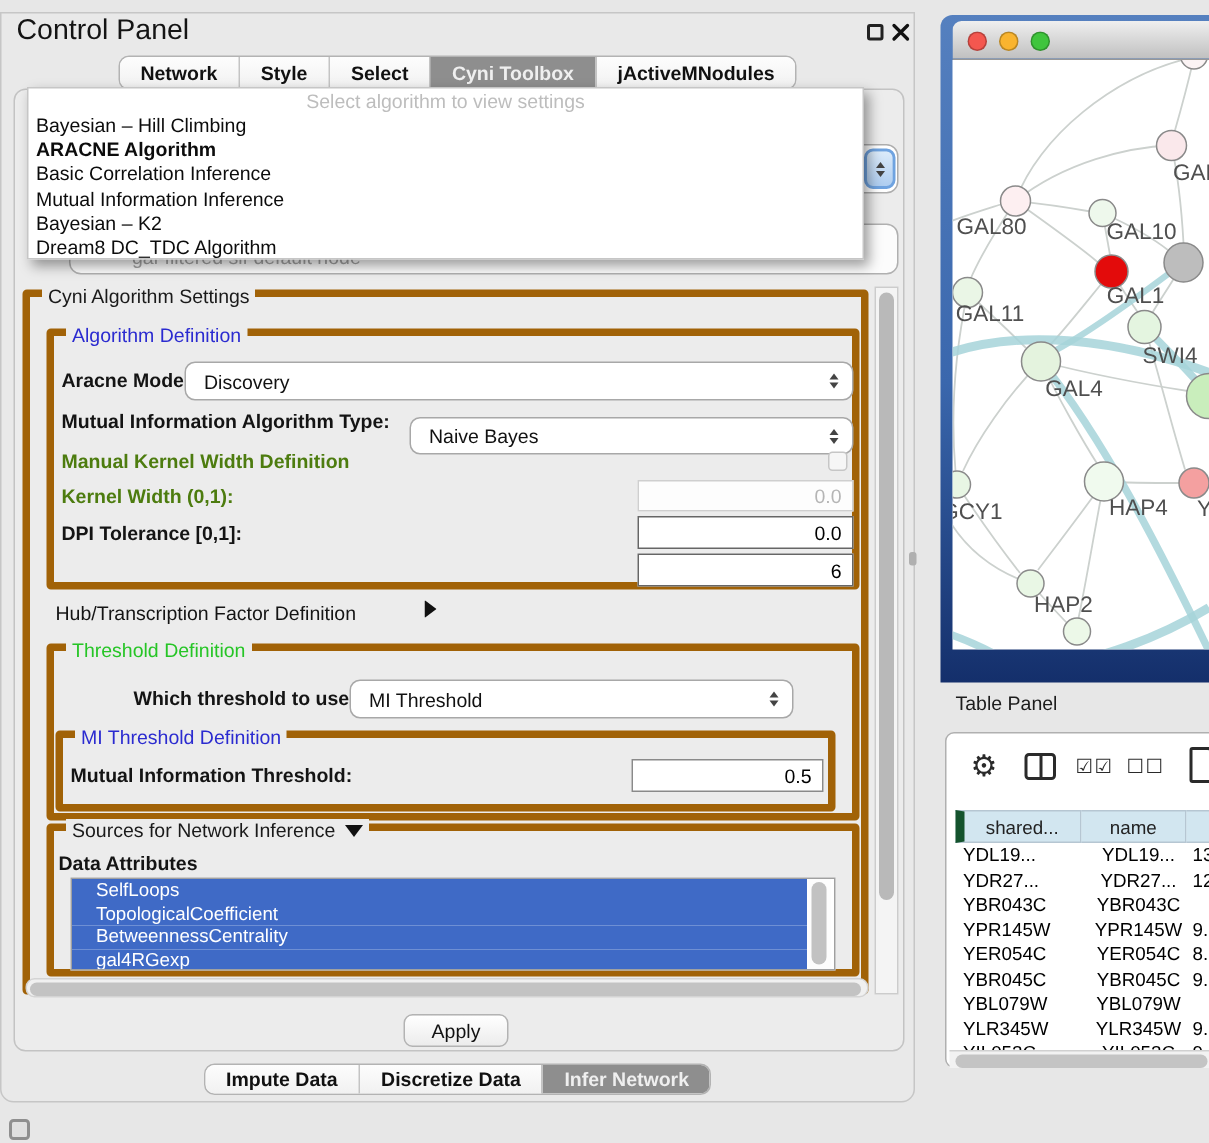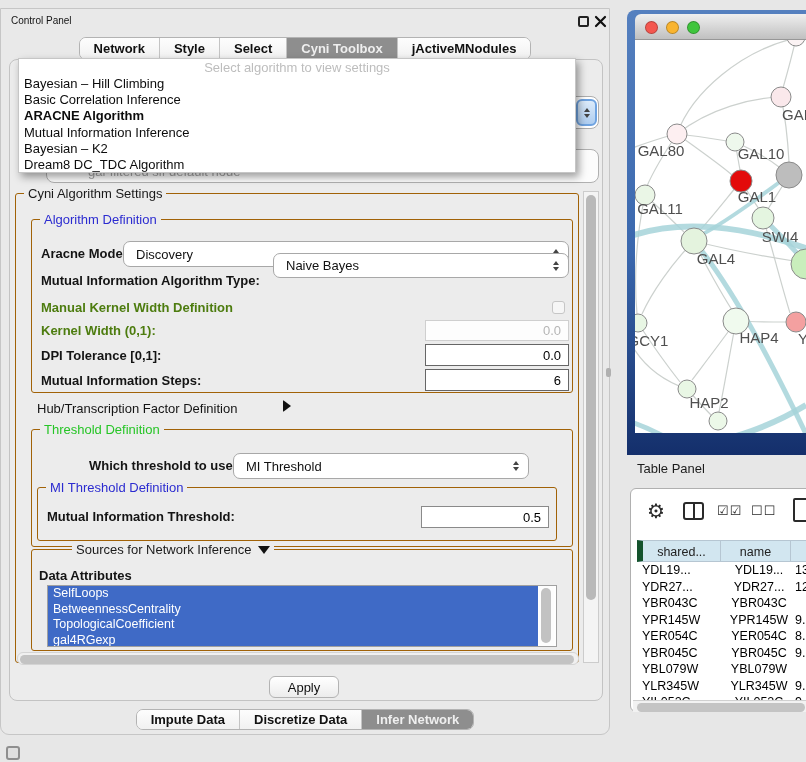--- a/index.html
+++ b/index.html
@@ -3,21 +3,21 @@
 <meta charset="utf-8">
 <style>
   * { margin:0; padding:0; box-sizing:border-box; }
   html,body { width:806px; height:762px; }
   body { font-family:"Liberation Sans", sans-serif; background:#e7e7e7; position:relative; overflow:hidden; font-size:13px; color:#1a1a1a; }
   #root { position:absolute; left:0; top:0; width:806px; height:762px; overflow:hidden; background:#e7e7e7; }
   .abs { position:absolute; }
 
   
   .cp-window { position:absolute; left:0; top:8px; width:610px; height:727px; background:#e9e9e9; border:1px solid #c6c6c6; border-radius:0 0 9px 9px; }
-  .cp-title { position:absolute; left:10px; top:0; height:24px; line-height:24px; font-size:10px; color:#141414; }
+  .cp-title { position:absolute; left:10px; top:0; height:24px; line-height:24px; font-size:19px; color:#141414; }
   .float-icon { position:absolute; left:577px; top:7px; width:11px; height:11px; border:2px solid #222; border-radius:2px; }
   .close-icon { position:absolute; left:593px; top:6px; width:13px; height:13px; }
 
   
   .tabbar { position:absolute; left:0; top:28px; width:100%; display:flex; justify-content:center; }
   .seg-group { display:flex; border:1px solid #b3b3b3; border-radius:7px; overflow:hidden; background:#fbfbfb; height:23px; }
   .seg { display:flex; align-items:center; gap:5px; padding:0 14px; font-size:13px; font-weight:600; color:#111; border-left:1px solid #c4c4c4; background:linear-gradient(#fdfdfd,#f1f1f1); cursor:default; }
   .seg:first-child { border-left:none;justify-content:center; }
   .seg.sel { background:#8e8e8e; color:#efefef; }
 
@@ -29,21 +29,21 @@
   .combo-frag2 { position:absolute; left:45px; top:148px; width:553px; height:34px; background:#fcfcfc; border:1px solid #b0b0b0; border-radius:8px; z-index:1; display:flex; align-items:flex-end; }
   .combo-frag2 span { margin-left:41px; margin-bottom:3px; color:#a3a3a3; font-size:13px; }
 
   
   .popup { position:absolute; left:17px; top:57px; width:558px; height:115px; background:#fff; border:1px solid #c6c6c6; box-shadow:3px 4px 8px rgba(0,0,0,0.38); z-index:10; }
   .popup-placeholder { height:17px; line-height:17px; text-align:center; color:#bdbdbd; font-size:13px; }
   .popup-item { height:16.2px; line-height:16.2px; padding-left:5px; font-size:13px; color:#0c0c0c; }
   .popup-item.bold { font-weight:bold; }
 
   
-  .frame { position:absolute; border:1px solid #a16207; border-radius:3px; }
+  .frame { position:absolute; border:5px solid #a16207; border-radius:3px; }
   .legend { position:absolute; top:-8px; left:8px; background:#ececec; padding:0 4px; font-size:13px; line-height:15px; white-space:nowrap; }
   .legend.blue { color:#2b2bd0; }
   .legend.green { color:#26c526; }
 
   .lbl { position:absolute; font-size:13px; font-weight:bold; color:#141414; line-height:16px; white-space:nowrap; }
   .lbl.dis { color:#4d7c0f; }
   .lbl.plain { font-weight:normal; }
 
   .combo { position:absolute; background:#fff; border:1px solid #a8a8a8; border-radius:7px; display:flex; align-items:center; padding:0 26px 0 12px; font-size:13px; color:#111; }
   .arrows { position:absolute; right:9px; top:50%; transform:translateY(-50%); display:flex; flex-direction:column; gap:2px; }
@@ -52,21 +52,21 @@
 
   .field { position:absolute; background:#fff; border:1px solid #666; display:flex; align-items:center; justify-content:flex-end; padding-right:7px; font-size:13px; color:#000; }
   .field.dis { border-color:#cfcfcf; color:#b5b5b5; background:#fdfdfd; }
 
   .checkbox { position:absolute; width:13px; height:13px; border:1px solid #c6c6c6; border-radius:3px; background:#f6f6f6; }
 
   .tri-right { width:0; height:0; border-top:6px solid transparent; border-bottom:6px solid transparent; border-left:8px solid #111; border-radius:1px; }
   .tri-dn-big { width:0; height:0; border-left:6px solid transparent; border-right:6px solid transparent; border-top:8px solid #111; display:inline-block; }
 
   .attr-list { position:absolute; left:46px; top:584px; width:510px; height:62px; background:#fff; border:1px solid #a0a0a0; overflow:hidden; }
-  .attr-item { height:15.5px; line-height:15.5px; padding-left:5px; font-size:12.5px; color:#fff; width:490px; }
+  .attr-item { height:15.5px; line-height:15.5px; padding-left:16px; font-size:12.5px; color:#fff; width:490px; }
   .attr-item.sel-blue { background:#3f6ac6; }
   .list-vscroll { position:absolute; left:538px; top:585px; width:15px; height:60px; background:#fdfdfd; }
   .list-vscroll .thumb { position:absolute; left:2px; top:2px; width:10px; height:55px; background:#c2c2c2; border-radius:5px; }
 
   .vscroll { position:absolute; left:582px; top:190px; width:16px; height:472px; background:#f4f4f4; border:1px solid #cccccc; }
   .vscroll .thumb { position:absolute; left:2px; top:3px; width:10px; height:405px; background:#b9b9b9; border-radius:5px; }
   .hscroll { position:absolute; left:16px; top:651px; width:562px; height:13px; background:#f0f0f0; border:1px solid #d4d4d4; border-radius:6px; }
   .hscroll .thumb { position:absolute; left:2px; top:1.5px; width:554px; height:9px; background:#c3c3c3; border-radius:5px; }
 
   .apply-btn { position:absolute; left:268px; top:675px; width:70px; height:22px; border:1px solid #b3b3b3; border-radius:6px; background:linear-gradient(#ffffff,#ececec); text-align:center; line-height:21px; font-size:13px; color:#111; }
@@ -152,22 +152,22 @@
       <span class="tri-up"></span>
       <span class="tri-down"></span>
     </div>
     <div class="combo-frag2" style="top:140px;">
       <span>gal-filtered sif default node</span>
     </div>
 
     <div class="popup" style="top:49px;">
       <div class="popup-placeholder">Select algorithm to view settings</div>
       <div class="popup-item">Bayesian – Hill Climbing</div>
+        <div class="popup-item bold">ARACNE Algorithm</div>
         <div class="popup-item">Basic Correlation Inference</div>
-        <div class="popup-item bold">ARACNE Algorithm</div>
         <div class="popup-item">Mutual Information Inference</div>
         <div class="popup-item">Bayesian – K2</div>
         <div class="popup-item">Dream8 DC_TDC Algorithm</div>
     </div>
 
     <div class="frame" style="left:14px; top:184px; width:564px; height:470px;">
       <span class="legend">Cyni Algorithm Settings</span>
     </div>
 
     <div class="frame" style="left:30px; top:210px; width:542px; height:174px;">
@@ -175,38 +175,37 @@
     </div>
     <div class="lbl" style="left:40px; top:237px;">Aracne Mode:</div>
     <div class="combo" style="left:122px; top:232px; width:446px; height:26px;">
       <span>Discovery</span>
       <span class="arrows">
           <span class="tri-up"></span>
           <span class="tri-down"></span>
         </span>
     </div>
     <div class="lbl" style="left:40px; top:264px;">Mutual Information Algorithm Type:</div>
-    <div class="combo" style="left:272px; top:244px; width:296px; height:25px;">
+    <div class="combo" style="left:272px; top:269px; width:296px; height:25px;">
       <span>Naive Bayes</span>
       <span class="arrows">
           <span class="tri-up"></span>
           <span class="tri-down"></span>
         </span>
     </div>
     <div class="lbl dis" style="left:40px; top:291px;">Manual Kernel Width Definition</div>
     <div class="checkbox" style="left:551px; top:292px;"></div>
     <div class="lbl dis" style="left:40px; top:314px;">Kernel Width (0,1):</div>
     <div class="field dis" style="left:424px; top:311px; width:144px; height:21px;">
       <span>0.0</span>
     </div>
     <div class="lbl" style="left:40px; top:339px;">DPI Tolerance [0,1]:</div>
     <div class="field" style="left:424px; top:335px; width:144px; height:22px;">
       <span>0.0</span>
     </div>
-    <div class="lbl" style="left:40px; top:364px;">Mutual Information Steps:</div>
     <div class="field" style="left:424px; top:360px; width:144px; height:22px;">
       <span>6</span>
     </div>
 
     <div class="lbl plain" style="left:36px; top:392px;">Hub/Transcription Factor Definition</div>
     <div class="abs tri-right" style="left:282px; top:391px;"></div>
 
     <div class="frame" style="left:30px; top:420px; width:542px; height:118px;">
       <span class="legend green">Threshold Definition</span>
     </div>
@@ -220,30 +219,30 @@
     </div>
     <div class="frame" style="left:36px; top:478px; width:520px; height:54px;">
       <span class="legend blue">MI Threshold Definition</span>
     </div>
     <div class="lbl" style="left:46px; top:500px;">Mutual Information Threshold:</div>
     <div class="field" style="left:420px; top:497px; width:128px; height:22px; border-color:#8a8a8a;">
       <span>0.5</span>
     </div>
 
     <div class="frame" style="left:30px; top:540px; width:542px; height:102px;">
-      <span class="legend" style="display:flex; align-items:center; gap:6px;margin-left:32px;">
+      <span class="legend" style="display:flex; align-items:center; gap:6px;">
         <span>Sources for Network Inference</span>
         <span class="tri-dn-big"></span>
       </span>
     </div>
     <div class="lbl" style="left:38px; top:559px;">Data Attributes</div>
     <div class="attr-list" style="top:576px;">
       <div class="attr-item sel-blue">SelfLoops</div>
+        <div class="attr-item sel-blue">TopologicalCoefficient</div>
         <div class="attr-item sel-blue">BetweennessCentrality</div>
-        <div class="attr-item sel-blue">TopologicalCoefficient</div>
         <div class="attr-item sel-blue">gal4RGexp</div>
     </div>
     <div class="list-vscroll" style="top:577px;">
         <div class="thumb"></div>
       </div>
 
     <div class="vscroll" style="top:182px;">
         <div class="thumb"></div>
       </div>
     <div class="hscroll" style="top:643px;">

